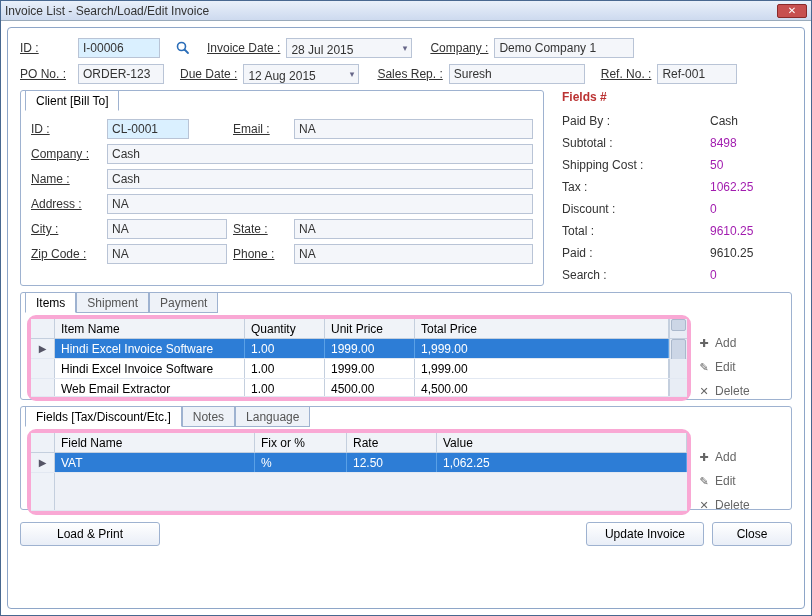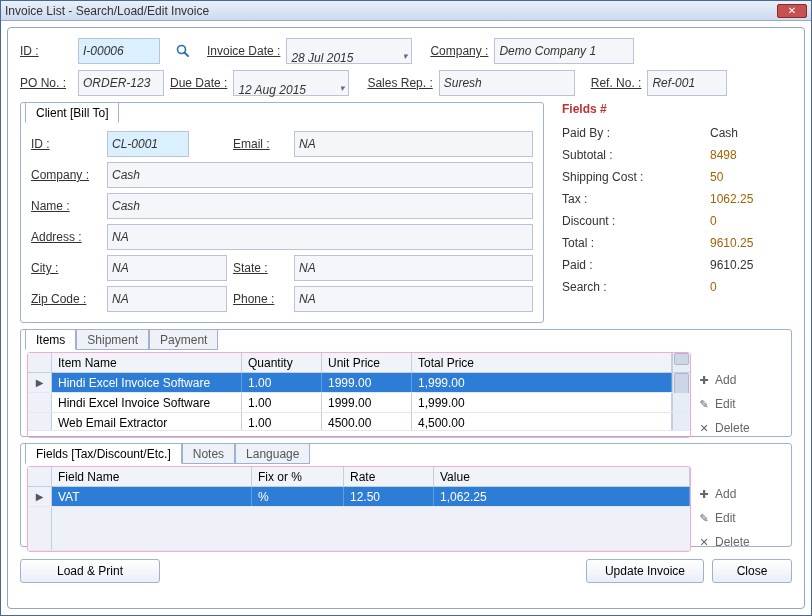--- a/index.html
+++ b/index.html
@@ -5,39 +5,39 @@
   * { box-sizing: border-box; font-family: Tahoma, Geneva, sans-serif; font-size: 12px; margin: 0; padding: 0; }
   body { background: #c8d4e8; width: 812px; height: 616px; overflow: hidden; }
   .window { width: 812px; height: 616px; border: 1px solid #486890; background: #fff; display: flex; flex-direction: column; }
   .titlebar { height: 20px; background: linear-gradient(#e9f0fa,#cddaef); border-bottom: 1px solid #9ab; display: flex; align-items: center; padding: 0 4px; }
   .titlebar .title { color: #333; }
   .titlebar .spacer { flex: 1; }
   .titlebar .close { width: 30px; height: 14px; background: #c75050; color: #fff; display: flex; align-items: center; justify-content: center; border: 1px solid #8a2a2a; border-radius: 2px; cursor: pointer; font-size: 10px; }
   .client-wrap { flex: 1; margin: 6px; border: 1px solid #8ea6c8; border-radius: 4px; padding: 10px 12px 6px 12px; background: #fff; display: flex; flex-direction: column; gap: 6px; }
   .row { display: flex; align-items: center; gap: 6px; }
   label.fld { color: #333; white-space: nowrap; text-decoration: underline; }
-  input[type=text], .dropdown { height: 20px; border: 1px solid #b9c4d6; background: #f4f6fa; padding: 12px 4px; color: #333; font-style: italic; }
+  input[type=text], .dropdown { height: 20px; border: 1px solid #b9c4d6; background: #f4f6fa; padding: 4px 4px; color: #333; }
   input[type=text].hl { background: #daf0ff; }
   .searchbtn { width: 20px; height: 20px; display:flex; align-items:center; justify-content:center; color:#2a6db8; cursor:pointer; }
   .dropdown { display:flex; align-items:flex-start; justify-content:space-between; }
   .dropdown .dd-arrow { font-size:9px; color:#668; }
   .group { border: 1px solid #9eb2d0; border-radius: 3px; padding: 28px 10px 10px 10px; position: relative; }
   .tabstrip { position: absolute; top: -1px; left: 4px; display: flex; gap: 0; }
   .tab { border: 1px solid #9eb2d0; border-bottom: 1px solid #fff; padding: 3px 10px 2px; background: #fff; cursor: pointer; }
   .tab.inactive { background: #eef2f8; border-bottom: 1px solid #9eb2d0; color:#555; }
   .client-grid { display: grid; grid-template-columns: 70px 120px 55px 1fr; row-gap: 5px; column-gap: 6px; align-items: center; }
   .client-grid .full { grid-column: 2 / span 3; }
   .addr { height: 36px; }
   .fields-box { width: 240px; padding: 0 2px 0 10px; }
   .fields-title { color: #b33; font-weight: bold; margin-bottom: 6px; }
   .frow { display: flex; justify-content: space-between; padding: 4px 0; }
   .frow .lab { color:#333; }
-  .frow .val { color:#a16207; }
+  .frow .val { color:#a21caf; }
   .grid-zone { flex:1; display:flex; gap:6px; }
-  .tbl-wrap { flex:1; border:1px solid #f9a8d4; border-radius:3px; display:flex; flex-direction:column; position:relative; }
+  .tbl-wrap { flex:1; border:4px solid #f9a8d4; border-radius:9px; display:flex; flex-direction:column; position:relative; }
   .tbl-head, .tbl-row { display:flex; align-items:stretch; }
   .tbl-head { background:#f0f3f8; border-bottom:1px solid #c4cfde; height:20px; }
   .tbl-row { height:20px; border-bottom:1px solid #e2e8f2; }
   .cell { padding:3px 6px; border-right:1px solid #c4cfde; overflow:hidden; white-space:nowrap; }
   .rowhdr { width:24px; background:#eef2f8; border-right:1px solid #c4cfde; display:flex; align-items:center; justify-content:center; color:#556; font-size:10px; }
   .selected { background:#2d7dd6; color:#fff; }
   .selected .cell { border-right:1px solid #5aa0e6; }
   .scroll { width:18px; background:#e8edf5; border-left:1px solid #c4cfde; position:relative; }
   .scroll .thumb { position:absolute; left:1px; right:1px; background:#ccd6e6; border:1px solid #aab8cc; border-radius:2px; }
   .side-btns { width:88px; display:flex; flex-direction:column; gap:4px; padding-top:18px; }
@@ -75,21 +75,21 @@
         <span>28  Jul  2015</span>
         <span class="dd-arrow">▾</span>
       </div>
       <label class="fld" style="margin-left:12px">Company :</label>
       <input type="text" style="width: 140px;" value="Demo Company 1">
     </div>
 
     <div class="row">
       <label class="fld" style="width:52px">PO No. :</label>
       <input type="text" style="width: 86px;" value="ORDER-123">
-      <label class="fld" style="">Due Date :</label>
+      <label class="fld" style="margin-left:10px">Due Date :</label>
       <div class="dropdown" style="width:116px">
         <span>12  Aug  2015</span>
         <span class="dd-arrow">▾</span>
       </div>
       <label class="fld" style="margin-left:12px">Sales Rep. :</label>
       <input type="text" style="width: 136px;" value="Suresh">
       <label class="fld" style="margin-left:10px">Ref. No. :</label>
       <input type="text" style="width: 80px;" value="Ref-001">
     </div>
 

